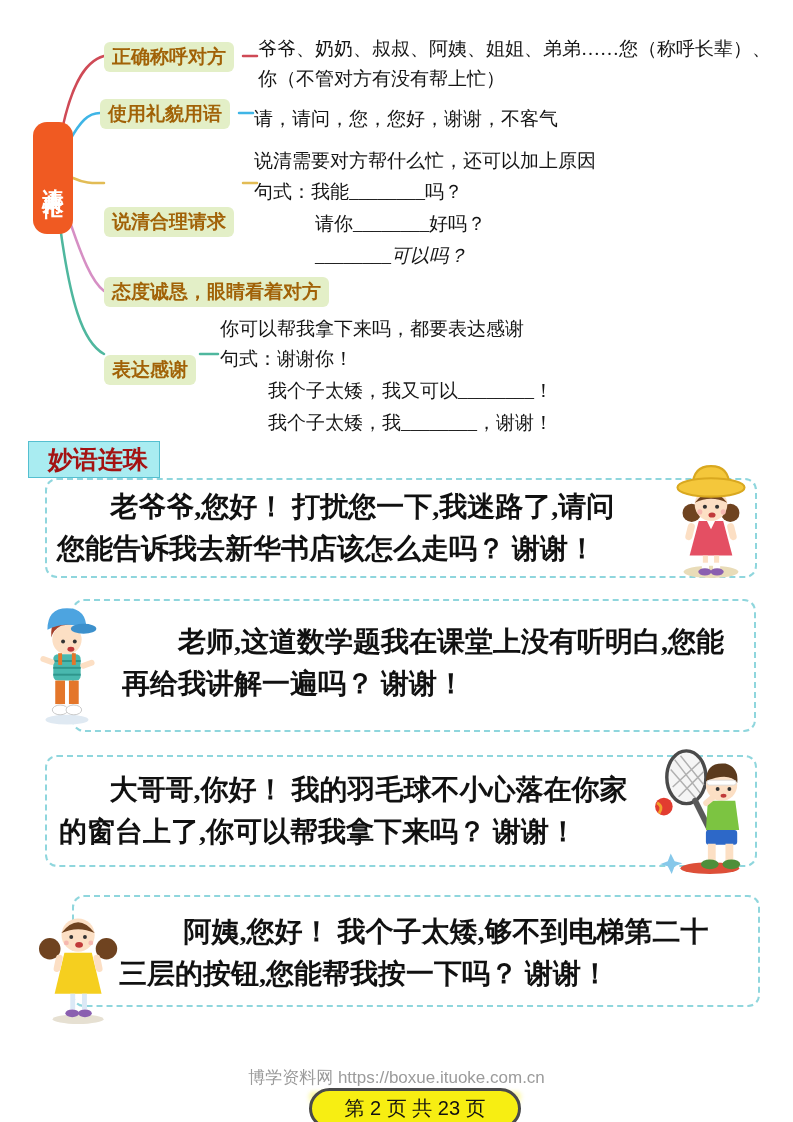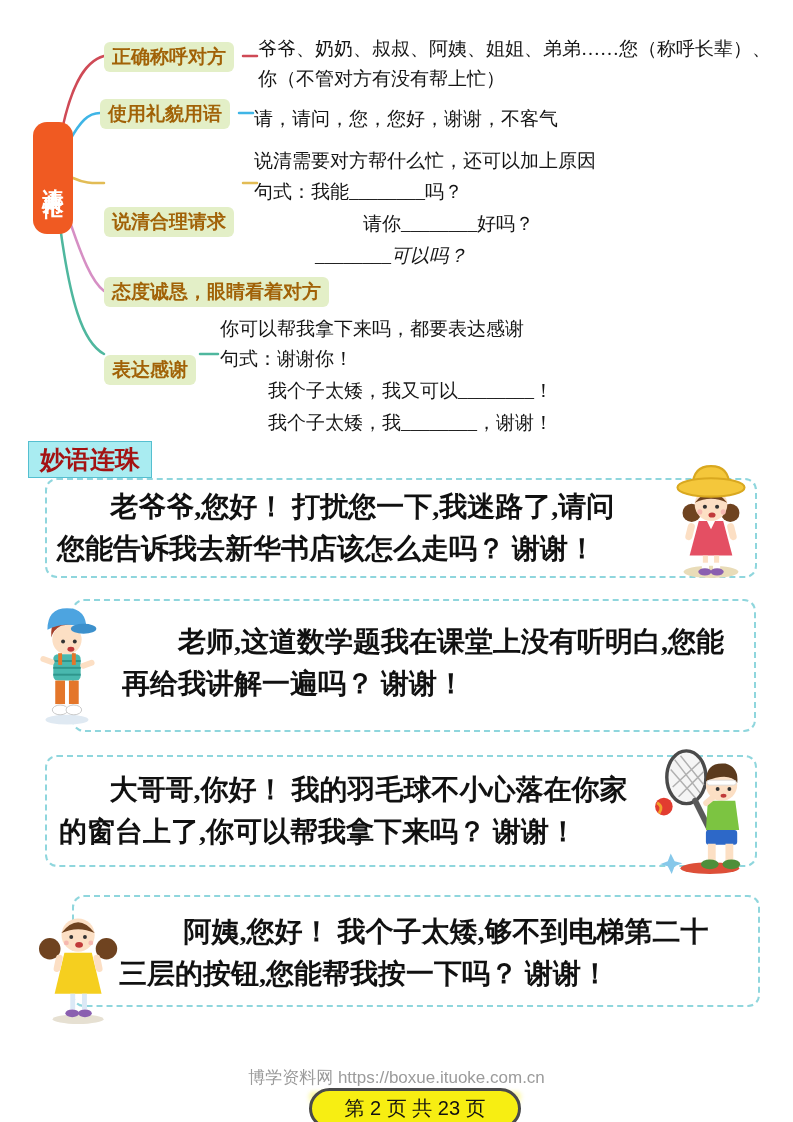--- a/index.html
+++ b/index.html
@@ -11,21 +11,21 @@
   .root-node{position:absolute;left:33px;top:122px;width:40px;height:112px;
              background:#f05a22;border-radius:14px;display:flex;align-items:center;justify-content:center;
              writing-mode:vertical-rl;letter-spacing:3px;color:#fff;font-size:21px;font-weight:bold;}
   .blabel{position:absolute;background:#e3efc7;border-radius:6px;padding:2px 8px;
           font-size:19px;font-weight:bold;white-space:nowrap;color:#a16207;}
   .mtext{position:absolute;font-size:19px;white-space:nowrap;color:#151515;line-height:26px;text-align:center;}
 
   
   .section-title{position:absolute;left:28px;top:441px;width:122px;height:35px;
                  background:#a9ecf1;border:1px solid #55bfd0;display:flex;align-items:center;justify-content:center;
-                 font-size:25px;font-weight:bold;color:#a41212;font-family:"Liberation Sans",sans-serif;}
+                 font-size:25px;font-weight:bold;color:#a41212;font-family:"Liberation Sans",sans-serif;padding-left:8px;}
 
   
   .bubble{position:absolute;background:#fff;border:2px dashed #8fd6dd;border-radius:12px;box-sizing:border-box;}
   .bubble p{margin:0;font-size:28px;font-weight:600;line-height:42px;color:#111;}
   .bubble1{left:45px;top:478px;width:712px;height:100px;}
   .bubble1 p{padding:6px 118px 6px 10px;text-indent:1.9em;}
   .bubble2{left:72px;top:599px;width:684px;height:133px;}
   .bubble2 p{padding:20px 28px 6px 48px;text-indent:2em;}
   .bubble3{left:45px;top:755px;width:712px;height:112px;}
   .bubble3 p{padding:12px 120px 6px 12px;text-indent:1.8em;}
@@ -72,21 +72,21 @@
   <div class="blabel" style="left:100px;top:99px;">使用礼貌用语</div>
   <div class="blabel" style="left:104px;top:169px;margin-top:38px;">说清合理请求</div>
   <div class="blabel" style="left:104px;top:277px;">态度诚恳，眼睛看着对方</div>
   <div class="blabel" style="left:104px;top:340px;margin-top:15px;">表达感谢</div>
 
   <div class="mtext" style="left:258px;top:36px;">爷爷、奶奶、叔叔、阿姨、姐姐、弟弟……您（称呼长辈）、</div>
   <div class="mtext" style="left:258px;top:66px;">你（不管对方有没有帮上忙）</div>
   <div class="mtext" style="left:254px;top:106px;">请，请问，您，您好，谢谢，不客气</div>
   <div class="mtext" style="left:254px;top:148px;">说清需要对方帮什么忙，还可以加上原因</div>
   <div class="mtext" style="left:254px;top:179px;">句式：我能________吗？</div>
-  <div class="mtext" style="left:315px;top:211px;margin-left:48px;">请你________好吗？</div>
+  <div class="mtext" style="left:315px;top:211px;">请你________好吗？</div>
   <div class="mtext" style="left:315px;top:243px;font-style:italic;">________可以吗？</div>
   <div class="mtext" style="left:220px;top:316px;">你可以帮我拿下来吗，都要表达感谢</div>
   <div class="mtext" style="left:220px;top:346px;">句式：谢谢你！</div>
   <div class="mtext" style="left:268px;top:378px;">我个子太矮，我又可以________！</div>
   <div class="mtext" style="left:268px;top:410px;">我个子太矮，我________，谢谢！</div>
 
   <div class="section-title">妙语连珠</div>
 
   <div class="bubble bubble1">
     <p>老爷爷,您好！ 打扰您一下,我迷路了,请问您能告诉我去新华书店该怎么走吗？ 谢谢！</p>

